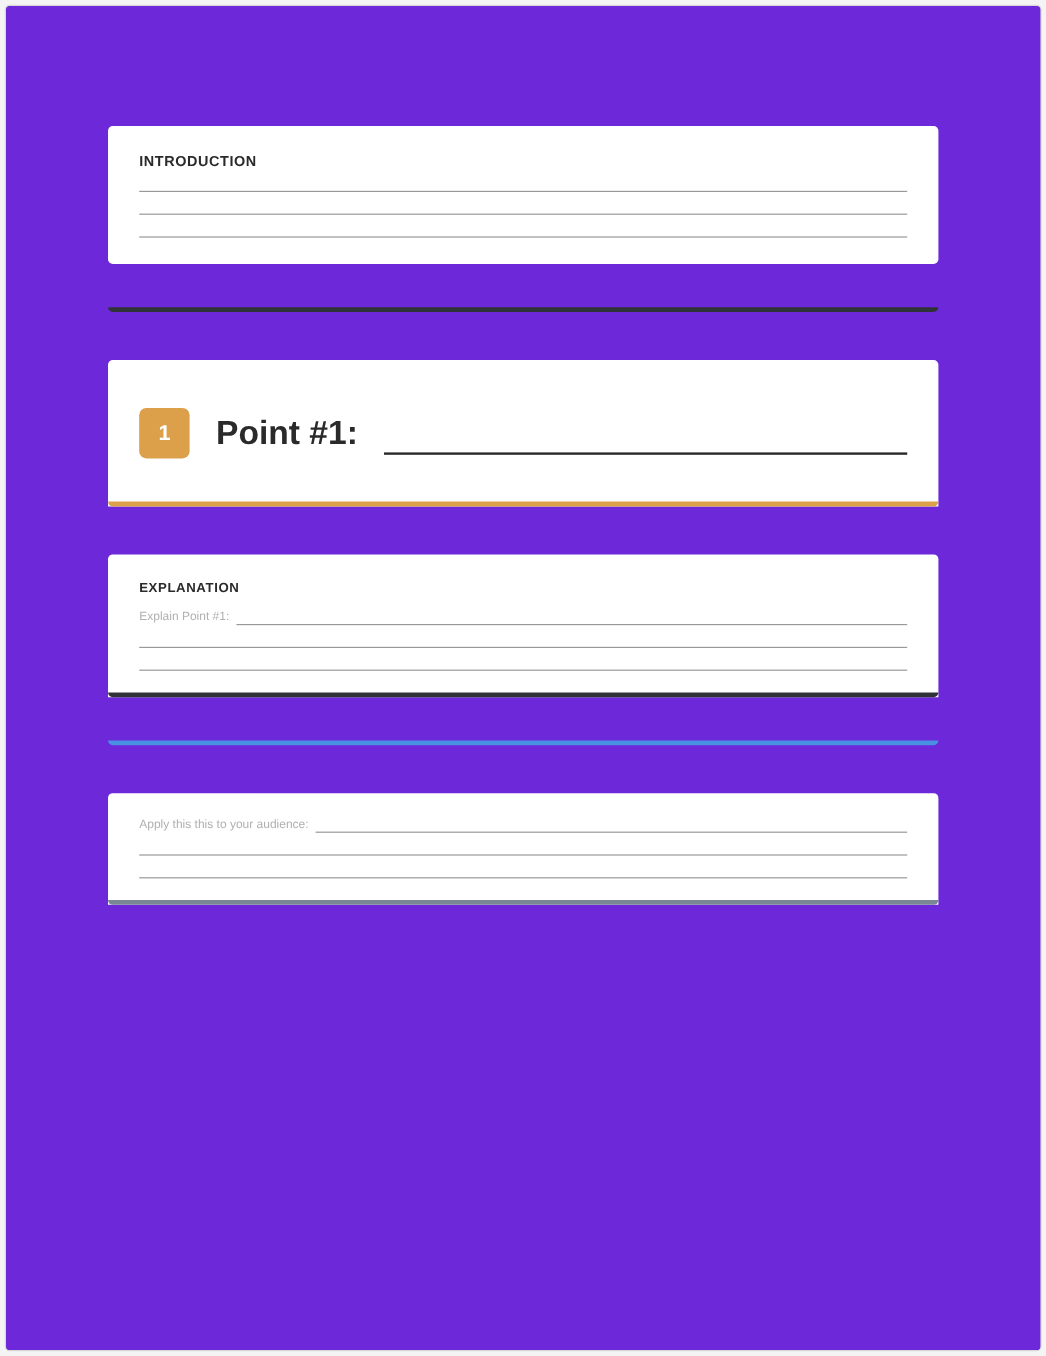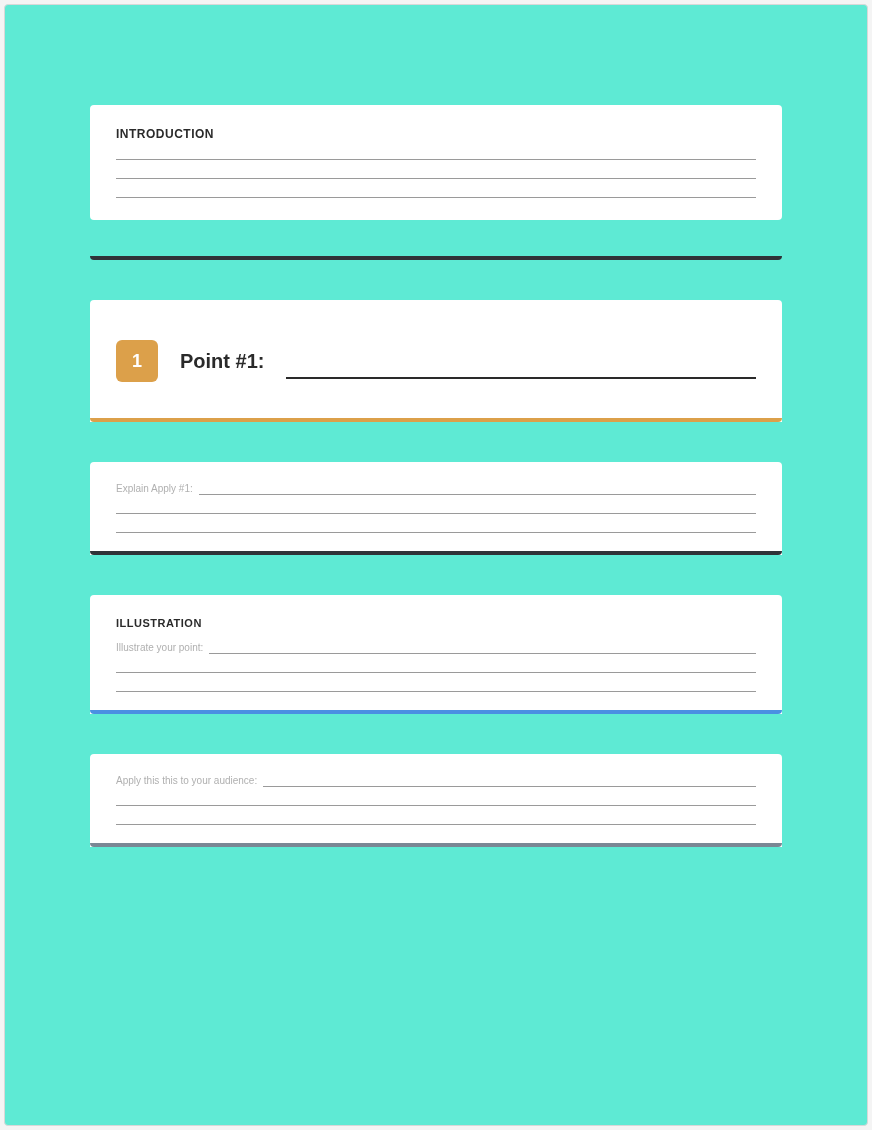--- a/index.html
+++ b/index.html
@@ -8,21 +8,21 @@
       box-sizing: border-box;
     }
     body {
       font-family: -apple-system, BlinkMacSystemFont, "Segoe UI", Helvetica, Arial, sans-serif;
       background: #f4f4f4;
       width: 872px;
       height: 1130px;
       padding: 4px;
     }
     .page {
-      background: #5eead4;
+      background: #6d28d9;
       border: 1px solid #d8d8d8;
       border-radius: 4px;
       width: 100%;
       height: 100%;
       padding: 100px 85px 0 85px;
     }
     .card {
       background: #ffffff;
       border-radius: 4px;
       padding: 22px 26px 20px 26px;
@@ -73,21 +73,21 @@
       border-radius: 6px;
       display: flex;
       align-items: center;
       justify-content: center;
       color: #ffffff;
       font-weight: 700;
       font-size: 18px;
       flex-shrink: 0;
     }
     .point-label {
-      font-size: 20px;
+      font-size: 28px;
       font-weight: 700;
       color: #2a2a2a;
       white-space: nowrap;
     }
     .point-underline {
       flex: 1;
       border: none;
       border-bottom: 2px solid #2a2a2a;
       height: 0;
       align-self: flex-end;
@@ -151,38 +151,30 @@
   <div class="bottom-bar bar-dark"></div>
 
   <div class="point-card">
     <div class="point-badge">1</div>
     <div class="point-label">Point #1:</div>
     <hr class="point-underline">
   </div>
   <div class="bottom-bar bar-orange"></div>
 
   <div class="sub-card">
+    <div class="sub-heading">EXPLANATION</div>
     <div class="hint-row">
-      <span class="hint-text">Explain Apply #1:</span>
+      <span class="hint-text">Explain Point #1:</span>
       <hr class="hint-line">
     </div>
     <hr class="sub-ruled-line">
     <hr class="sub-ruled-line last">
   </div>
   <div class="bottom-bar bar-dark"></div>
 
-  <div class="sub-card">
-    <div class="sub-heading">ILLUSTRATION</div>
-    <div class="hint-row">
-      <span class="hint-text">Illustrate your point:</span>
-      <hr class="hint-line">
-    </div>
-    <hr class="sub-ruled-line">
-    <hr class="sub-ruled-line last">
-  </div>
   <div class="bottom-bar bar-blue"></div>
 
   <div class="sub-card">
     <div class="hint-row">
       <span class="hint-text">Apply this this to your audience:</span>
       <hr class="hint-line">
     </div>
     <hr class="sub-ruled-line">
     <hr class="sub-ruled-line last">
   </div>

